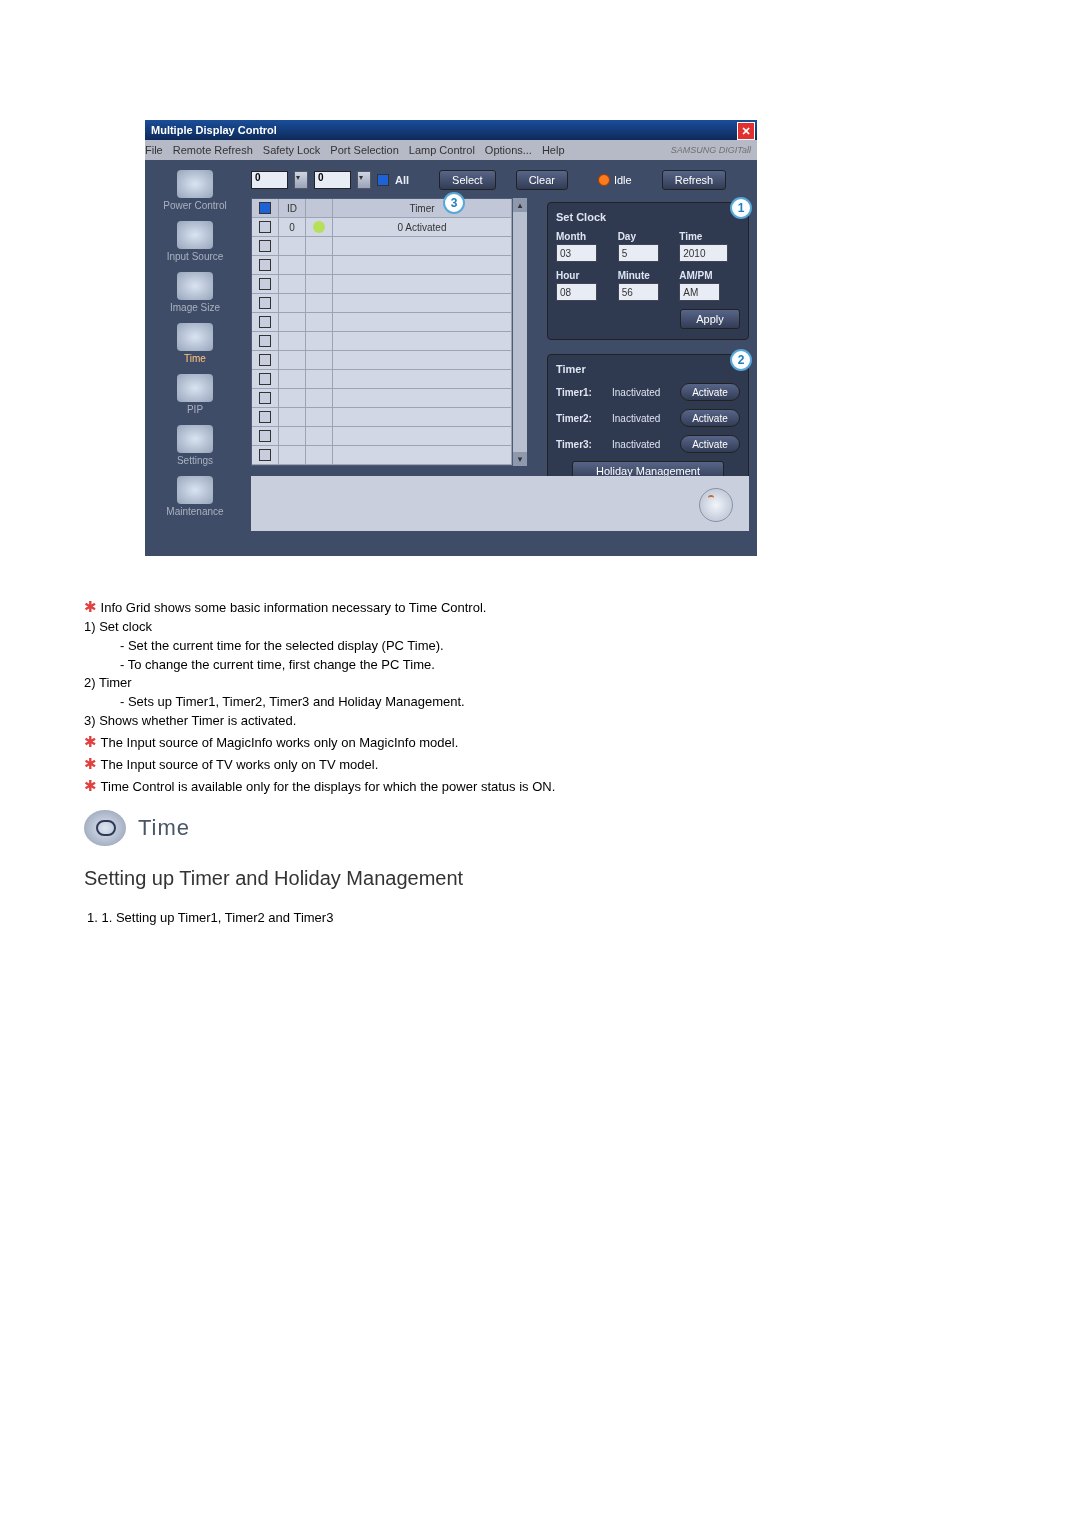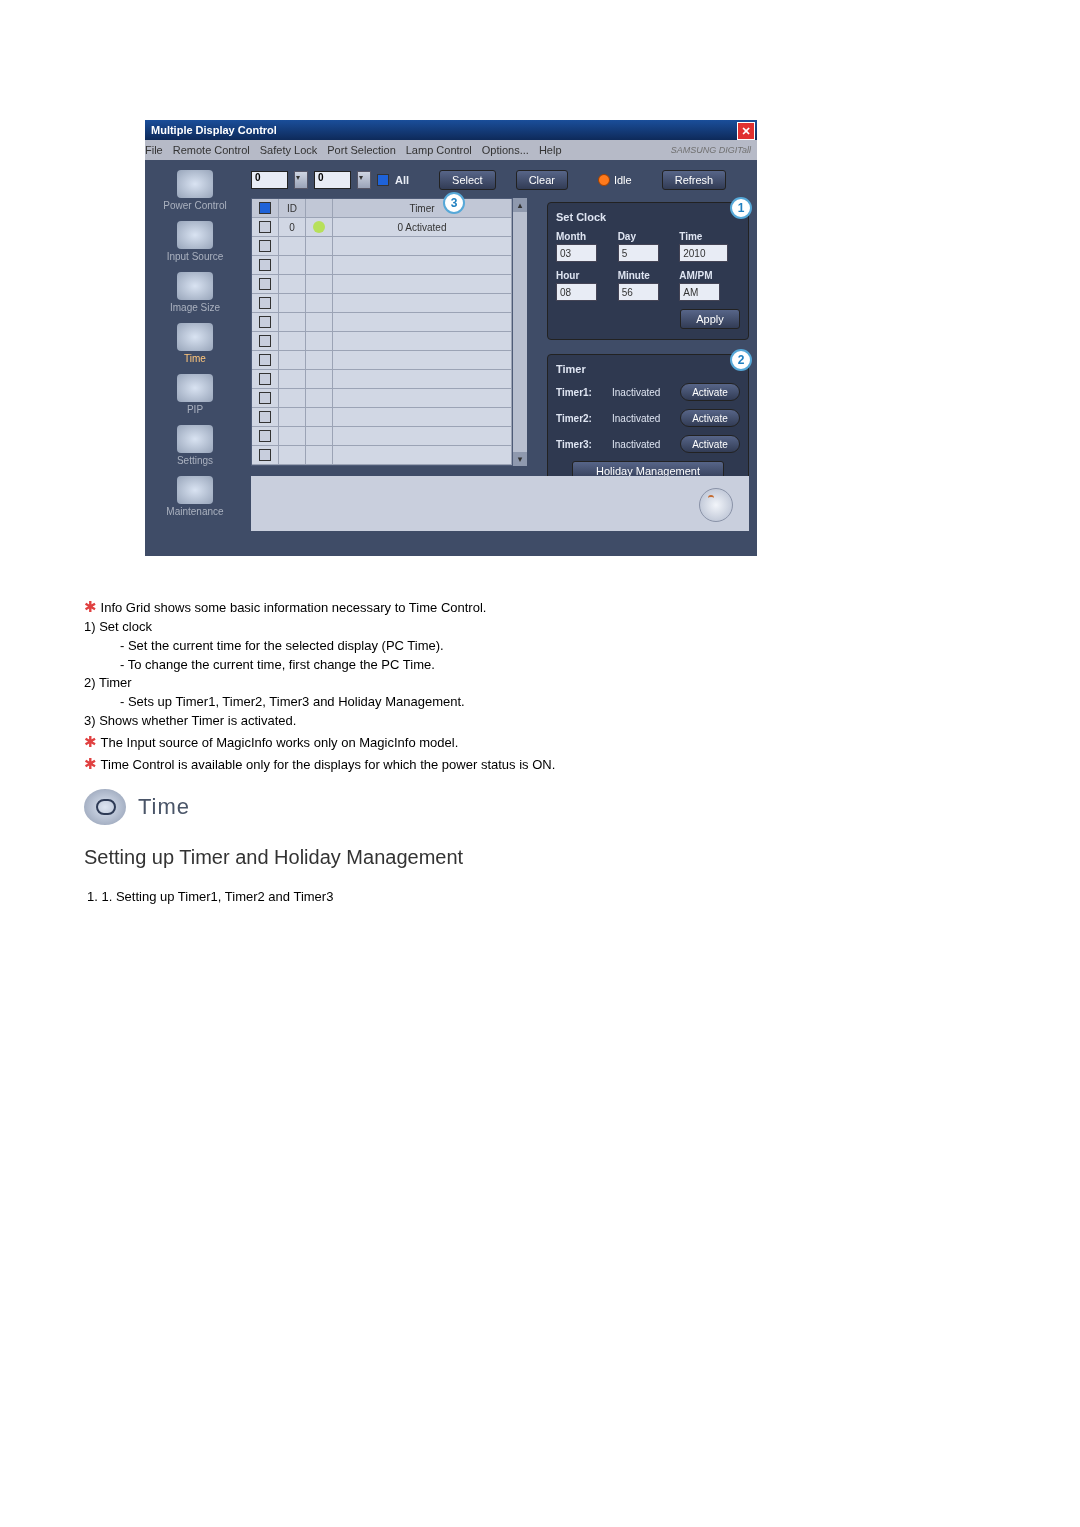--- a/index.html
+++ b/index.html
@@ -309,21 +309,21 @@
 
   <div class="app">
 
     <div class="title-bar">
       <span>Multiple Display Control</span>
       <div class="close-x">✕</div>
     </div>
 
     <div class="menu-bar">
       <span>File</span>
-      <span>Remote Control</span>
+      <span>Remote Refresh</span>
       <span>Safety Lock</span>
       <span>Port Selection</span>
       <span>Lamp Control</span>
       <span>Options...</span>
       <span>Help</span>
       <span class="brand">SAMSUNG DIGITall</span>
     </div>
 
     <div class="work">
 
@@ -579,20 +579,21 @@
     <div>1) <span>Set clock</span></div>
     <div class="sub"><span class="dash">Set the current time for the selected display (PC Time).</span></div>
     <div class="sub"><span class="dash">To change the current time, first change the PC Time.</span></div>
 
     <div>2) <span>Timer</span></div>
     <div class="sub"><span class="dash">Sets up Timer1, Timer2, Timer3 and Holiday Management.</span></div>
 
     <div>3) <span>Shows whether Timer is activated.</span></div>
 
     <div><span class="star">✱</span><span>The Input source of MagicInfo works only on MagicInfo model.</span></div>
+    <div><span class="star">✱</span><span>The Input source of TV works only on TV model.</span></div>
     <div><span class="star">✱</span><span>Time Control is available only for the displays for which the power status is ON.</span></div>
 
     <div class="head-time">
       <div class="clock-ico"></div>
       <h2 class="time">Time</h2>
     </div>
 
     <h3 class="sub-h">Setting up Timer and Holiday Management</h3>
 
     <p class="last">1. 1. Setting up Timer1, Timer2 and Timer3</p>

